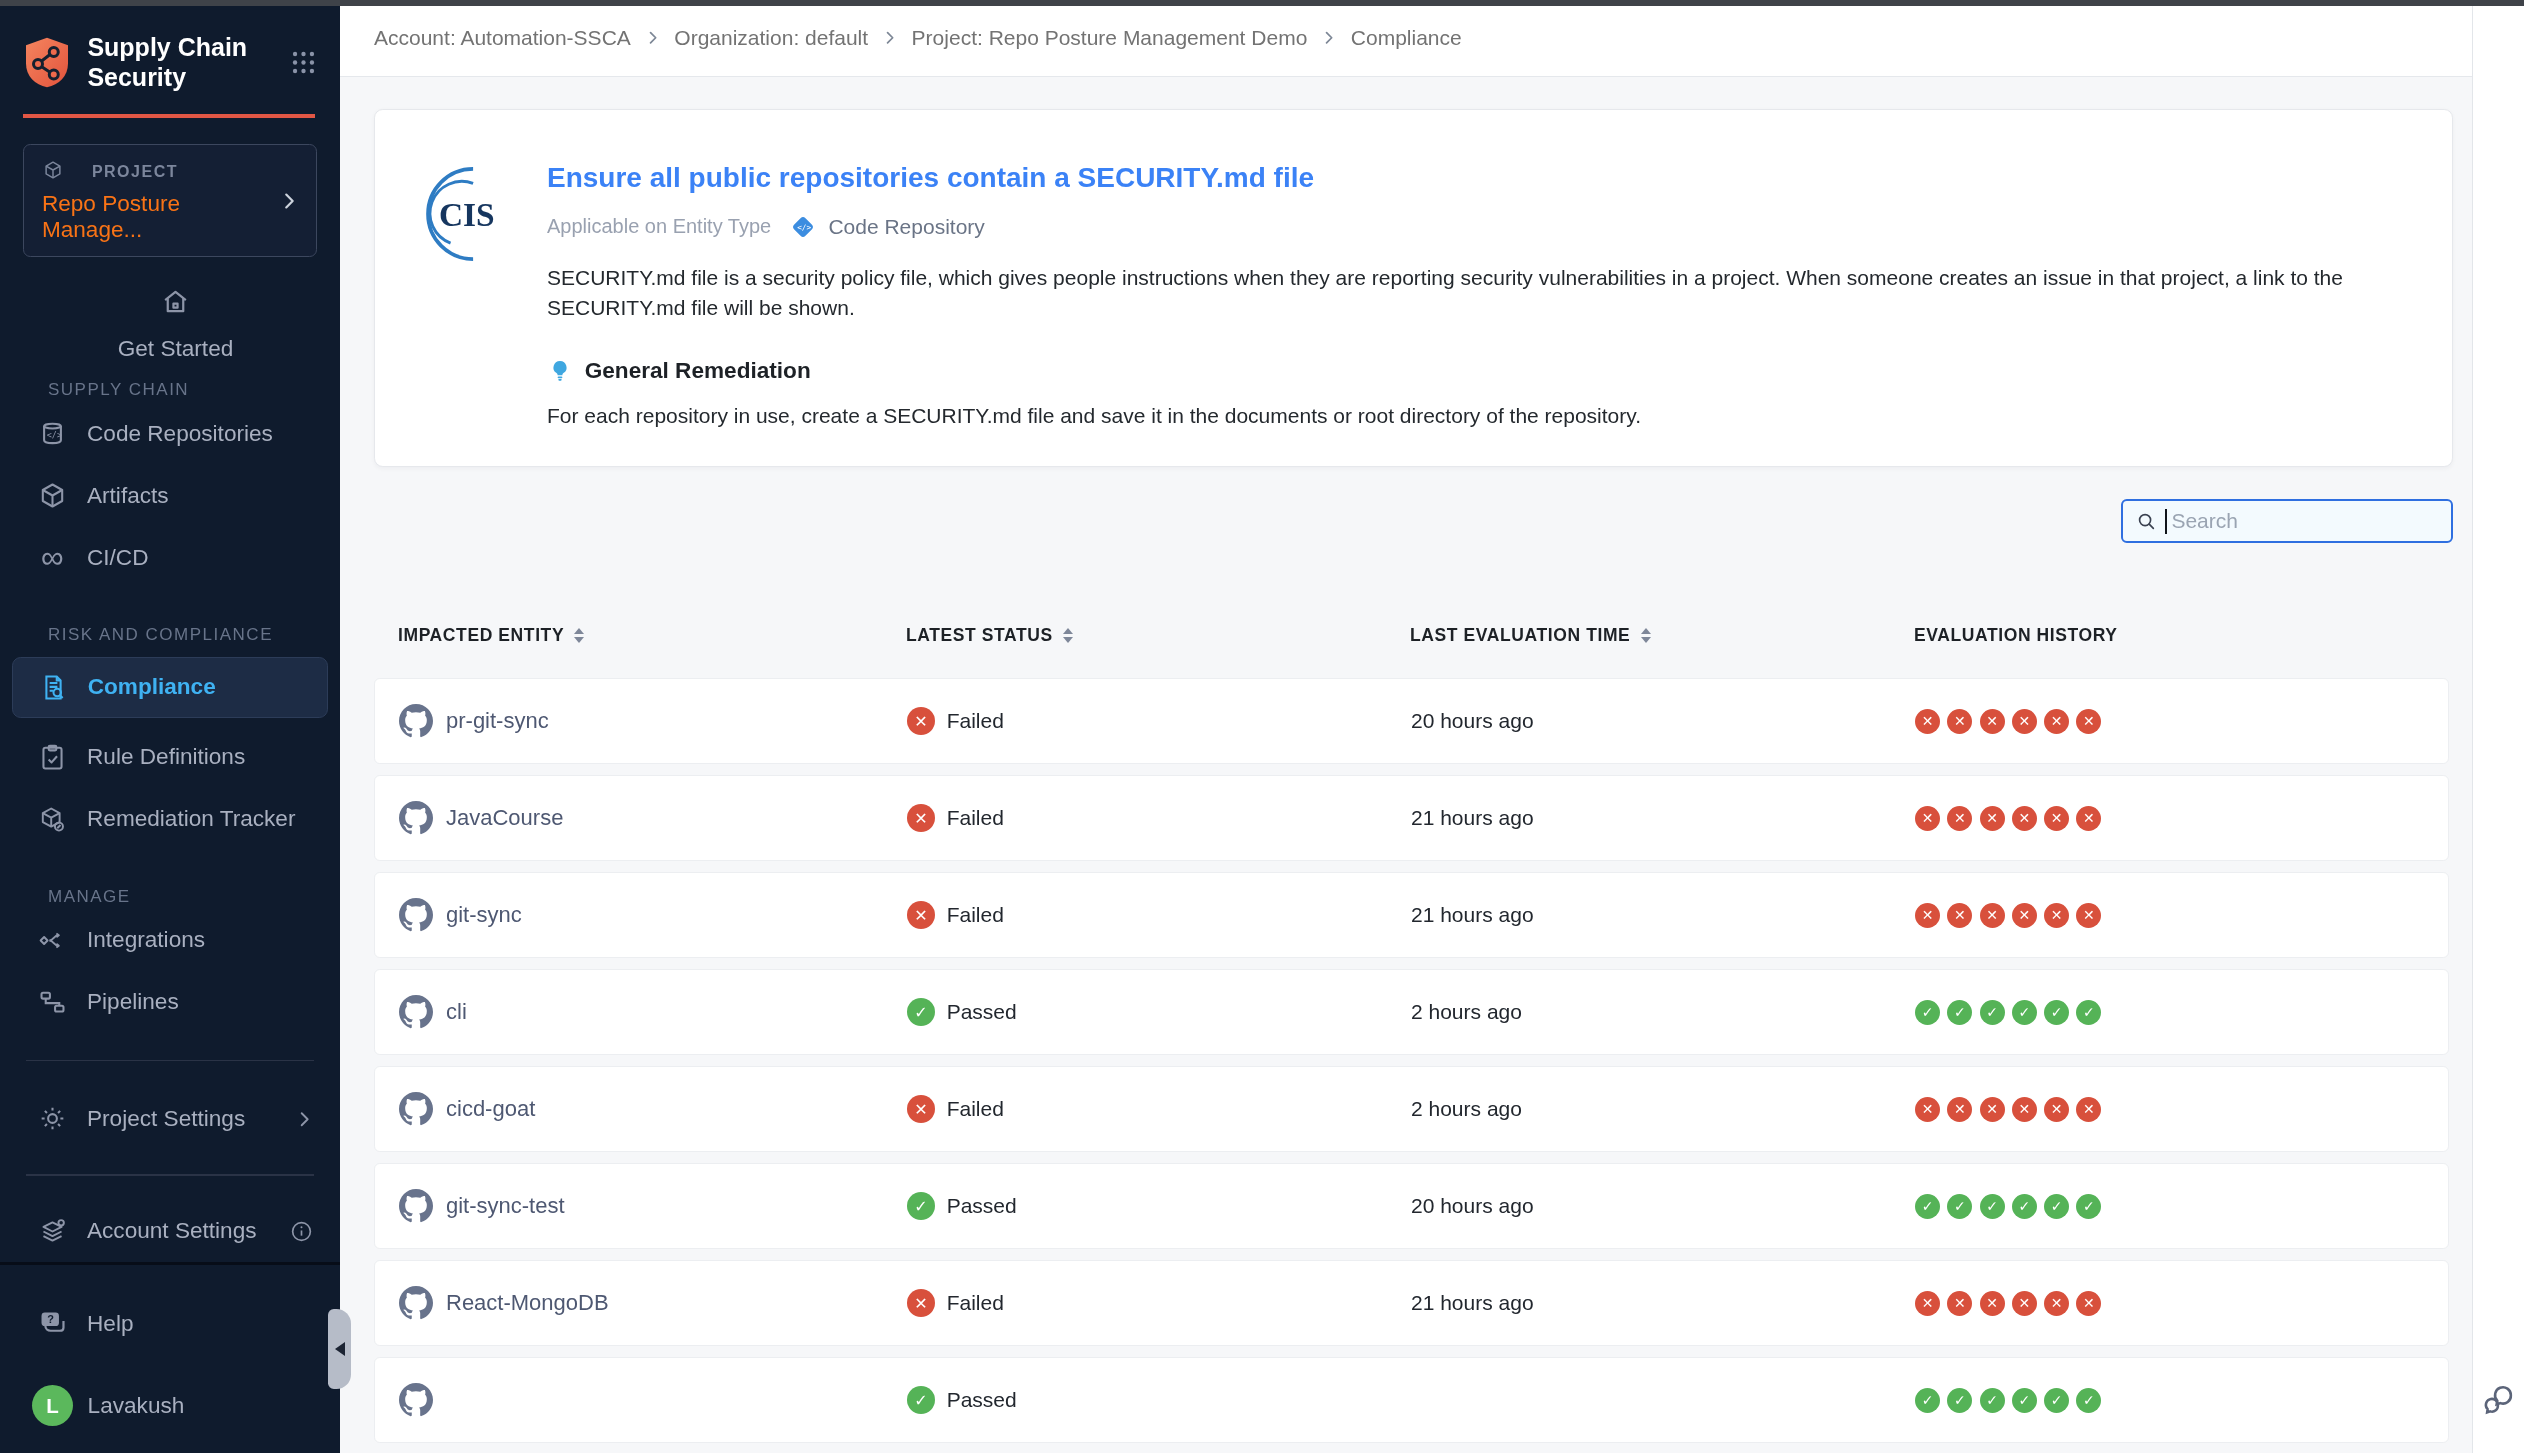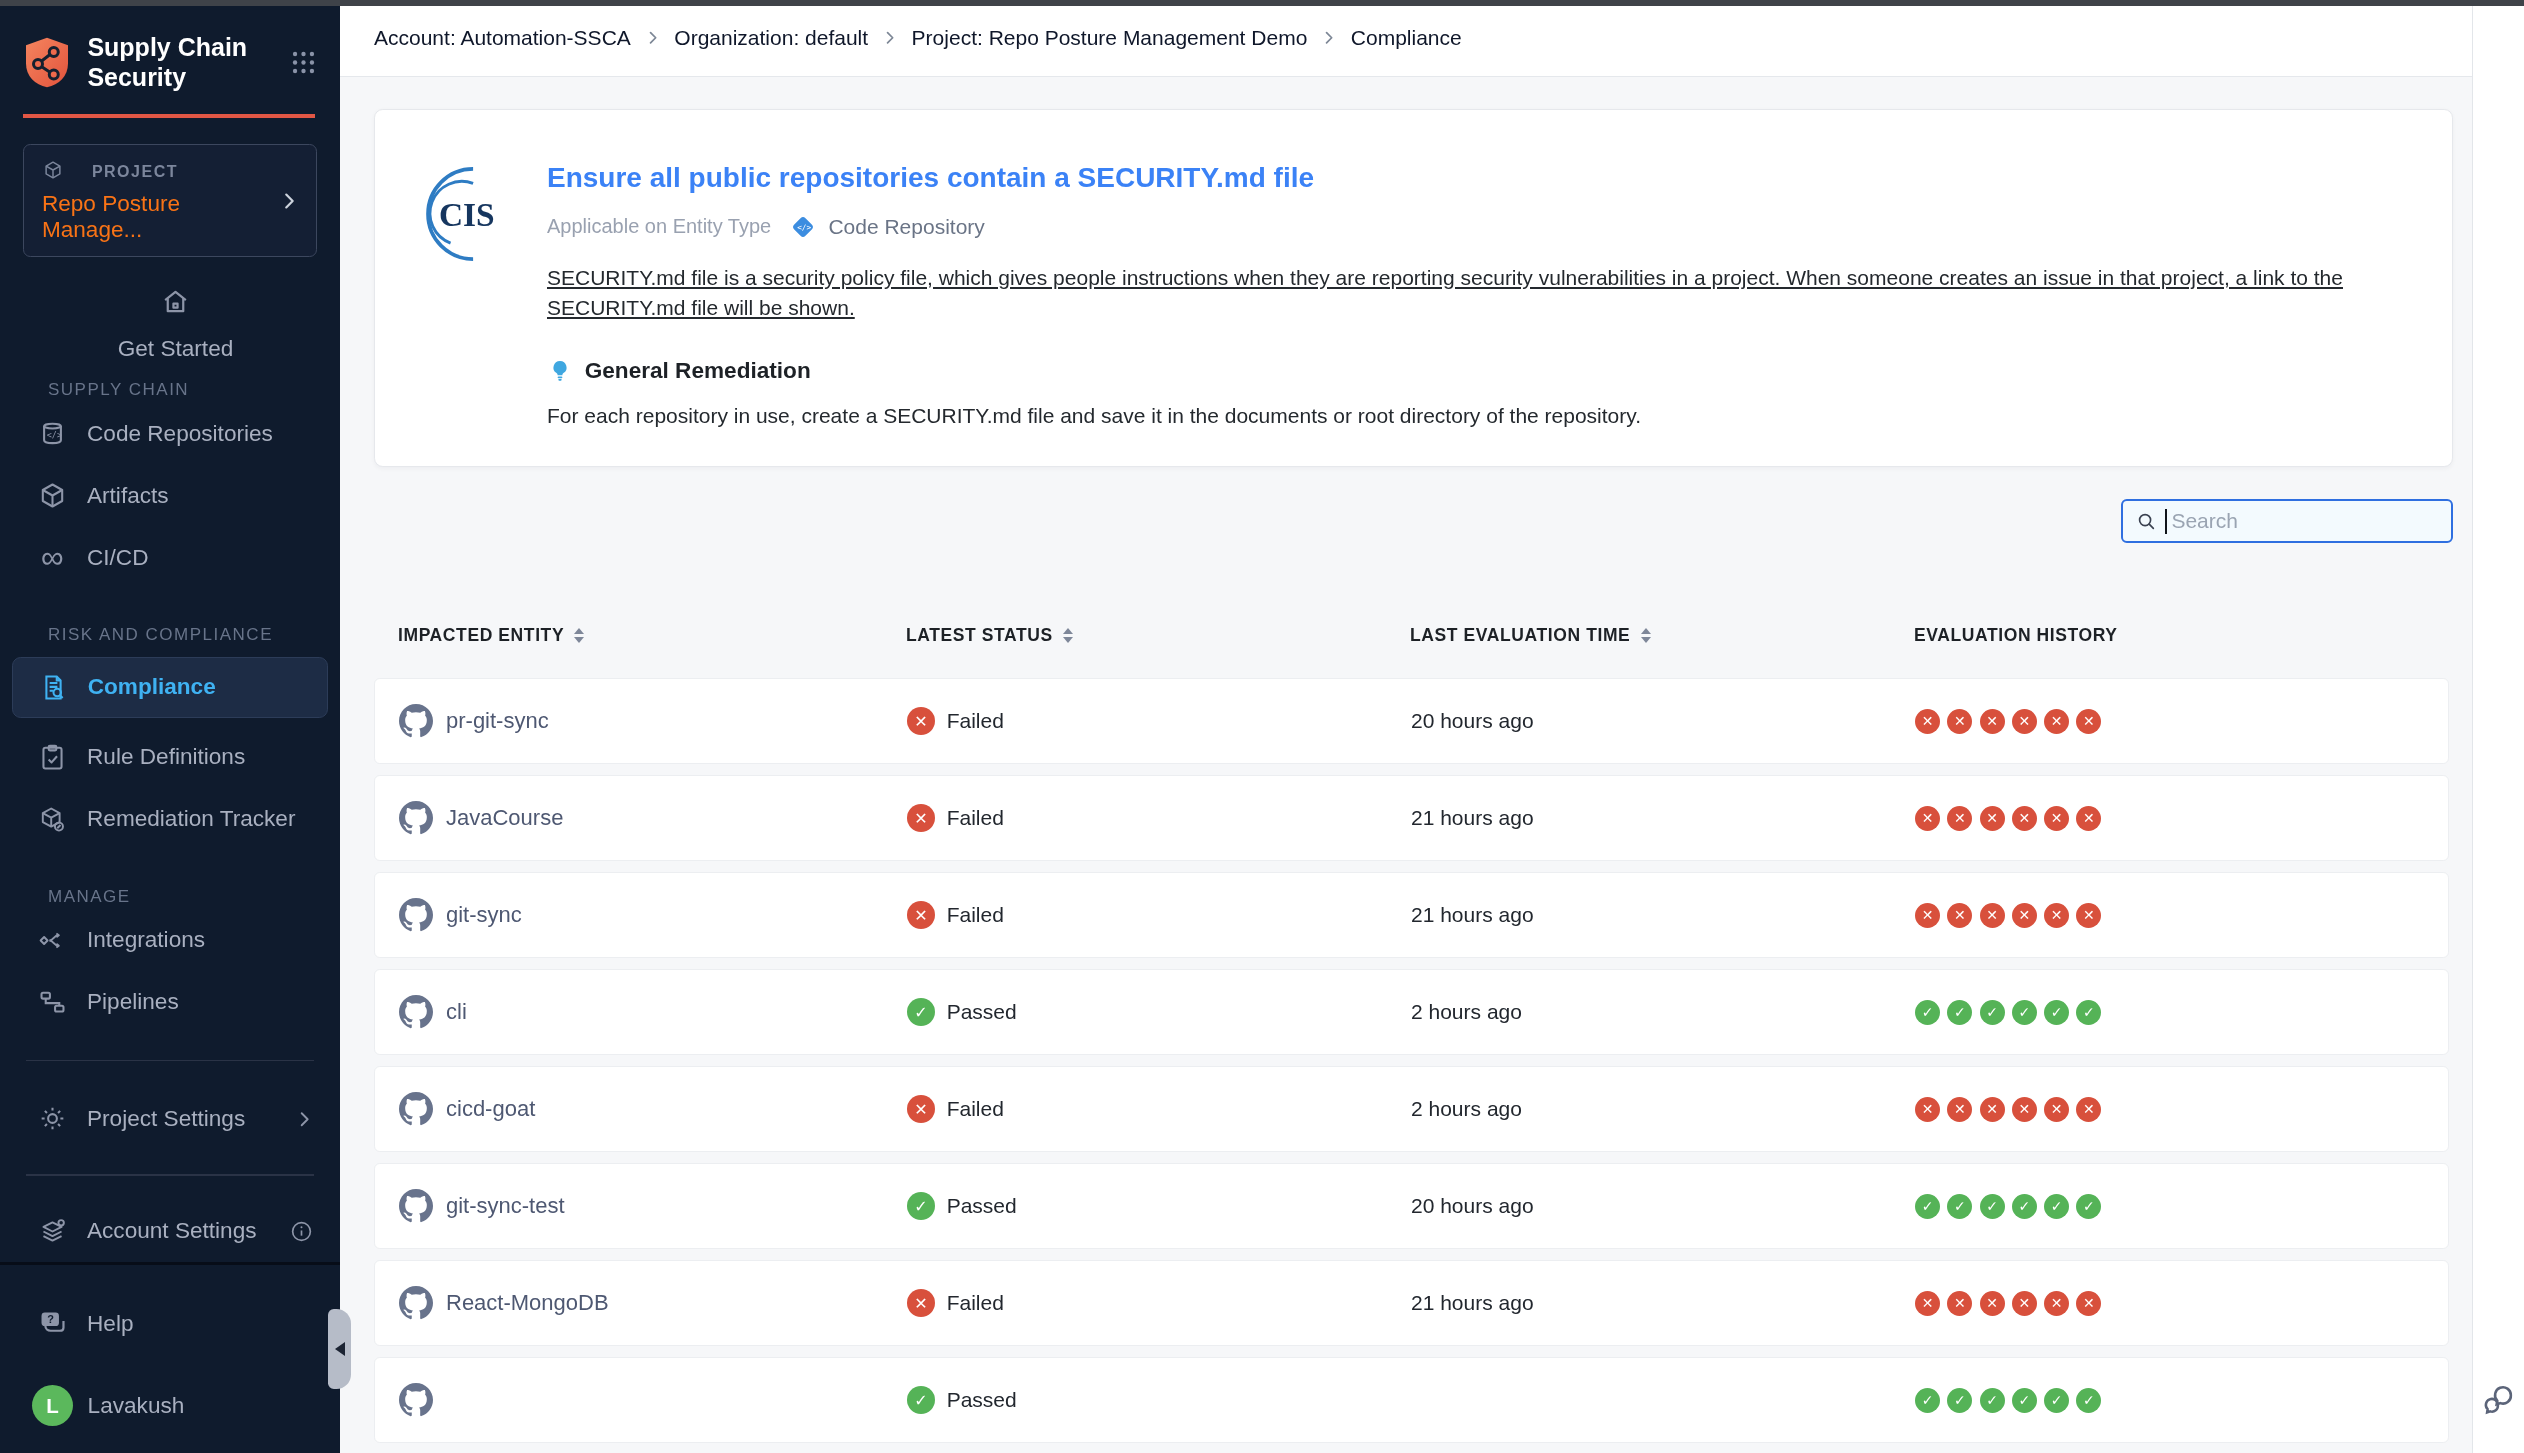--- a/index.html
+++ b/index.html
@@ -39,36 +39,36 @@
   .avatar { width:41px; height:41px; border-radius:50%; background:#5bb85c; color:#fff; font-size:20.5px; font-weight:bold; display:flex; align-items:center; justify-content:center; flex:0 0 41px; }
   .user-item { gap:14.6px; padding-left:32px; margin-top:29px; }
 
   .collapse-handle { position:absolute; left:328px; top:1309px; width:23.4px; height:80px; background:#b6bcc8; border-radius:5.8px 14.6px 14.6px 5.8px; display:flex; align-items:center; justify-content:center; z-index:40; cursor:pointer; }
   .collapse-handle .tri { width:0; height:0; border-top:7.3px solid transparent; border-bottom:7.3px solid transparent; border-right:10.2px solid #1c2433; }
 
   
   .main { flex:1; display:flex; flex-direction:column; background:#f6f7f9; }
   .breadcrumb-bar { height:110px; background:#fff; border-bottom:1.5px solid #e5e8ec; display:flex; align-items:center; padding-left:34px; }
   .crumbs { display:flex; align-items:center; gap:13px; font-size:21px; }
-  .crumb { color:#0f172a; cursor:pointer; }
+  .crumb { color:#737373; cursor:pointer; }
   .crumb-sep { width:17.5px; height:17.5px; color:#7d8796; }
 
   .content { padding:32px 0 0 34px; }
   .rule-card { width:2079px; background:#fff; border:0.7px solid #e6e8ec; border-radius:8.8px; box-shadow:0 1.5px 4.4px rgba(20,30,50,.04); padding:37px 29px 38px 37px; display:flex; }
   .cis-logo { width:96px; height:96px; flex:0 0 96px; margin-top:19px; }
   .rule-body { margin-left:39px; flex:1; }
   .rule-id-row { display:flex; align-items:center; gap:17.5px; }
   .rule-id { font-size:20px; color:#272c33; }
   .sev-badge { background:#dbdfe8; color:#4f586a; font-size:17px; font-weight:bold; letter-spacing:0.7px; border-radius:5.8px; padding:6.6px 13px; }
   .rule-title { margin-top:14.6px; font-size:28px; font-weight:bold; color:#3b82f6; }
   .entity-row { margin-top:19px; display:flex; align-items:center; gap:11.7px; }
   .entity-label { font-size:20px; color:#99a1b0; }
   .diamond-icon { width:28px; height:28px; margin-left:5.8px; }
   .entity-type { font-size:21px; color:#6a7486; }
-  .rule-desc { margin-top:22px; font-size:21px; color:#24292e; line-height:1.45; max-width:1907px;text-decoration:underline; }
+  .rule-desc { margin-top:22px; font-size:21px; color:#24292e; line-height:1.45; max-width:1907px; }
   .rem-head { margin-top:34px; display:flex; align-items:center; gap:11.7px; }
   .rem-head svg { width:26px; height:26px; }
   .rem-title { font-size:22.6px; font-weight:bold; color:#1d2126; }
   .rem-text { margin-top:20.5px; font-size:21px; color:#24292e; }
 
   .search-row { width:2079px; margin-top:32px; display:flex; justify-content:flex-end; }
   .search-box { width:332px; height:44px; border:2.2px solid #2f6fe0; border-radius:5.8px; background:#f3fafe; display:flex; align-items:center; padding:0 11.7px; }
   .search-box svg { width:22px; height:22px; flex:0 0 22px; }
   .caret { width:1.5px; height:25px; background:#10141a; margin-left:8.8px; }
   .search-ph { margin-left:4.4px; font-size:21px; color:#9aa4b2; }

